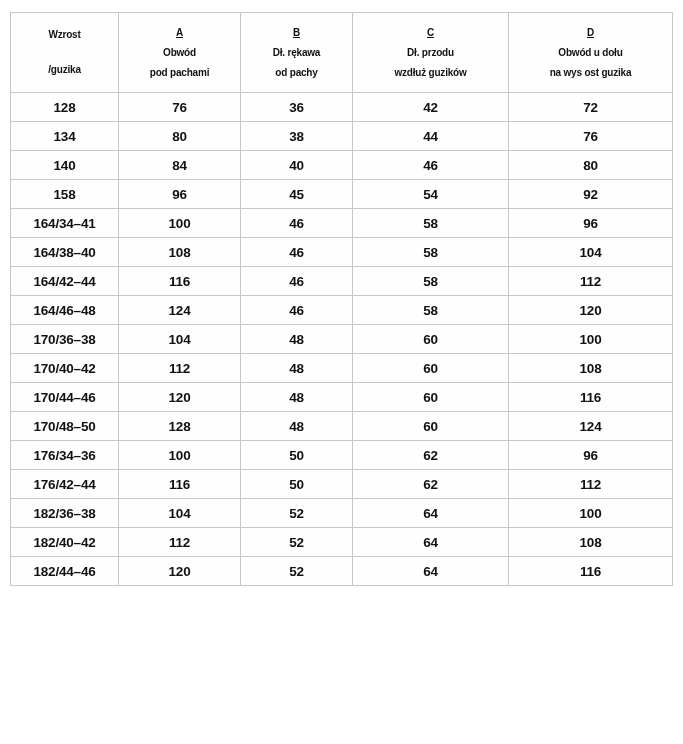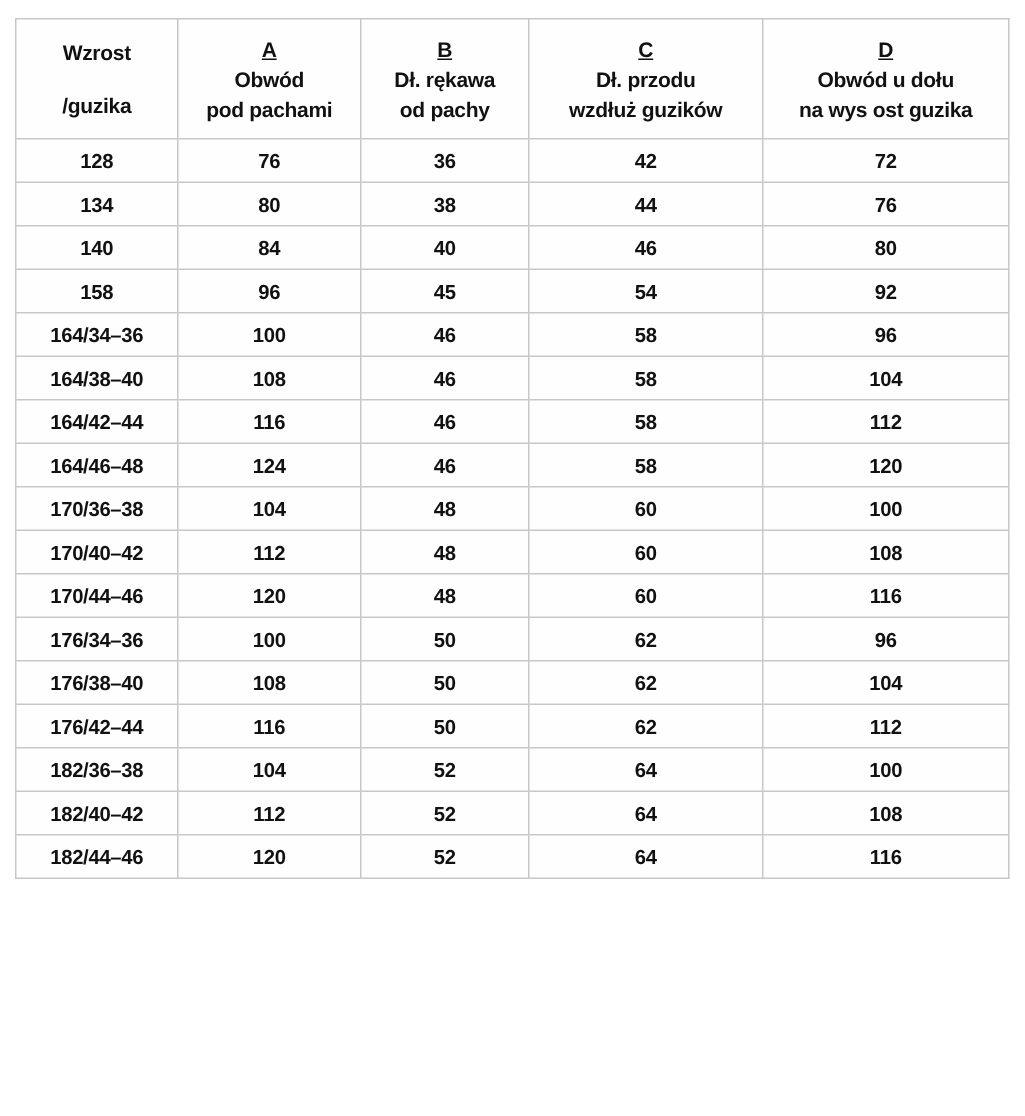--- a/index.html
+++ b/index.html
@@ -29,21 +29,21 @@
     vertical-align: middle;
     padding: 0;
     letter-spacing: -0.2px;
   }
   .size-table td {
     height: 28px;
     font-size: 13.5px;
   }
   .size-table th {
     height: 79px;
-    font-size: 14px;
+    font-size: 10px;
     line-height: 20px;
   }
   .col-letter {
     text-decoration: underline;
   }
   .size-header-line1 {
     margin-bottom: 15px;
   }
 </style>
 </head>
@@ -114,21 +114,21 @@
 
   <tr>
     <td>158</td>
     <td>96</td>
     <td>45</td>
     <td>54</td>
     <td>92</td>
   </tr>
 
   <tr>
-    <td>164/34–36</td>
+    <td>164/34–41</td>
     <td>100</td>
     <td>46</td>
     <td>58</td>
     <td>96</td>
   </tr>
 
   <tr>
     <td>164/38–40</td>
     <td>108</td>
     <td>46</td>
@@ -170,36 +170,36 @@
   </tr>
 
   <tr>
     <td>170/44–46</td>
     <td>120</td>
     <td>48</td>
     <td>60</td>
     <td>116</td>
   </tr>
 
+  <tr>
+    <td>170/48–50</td>
+    <td>128</td>
+    <td>48</td>
+    <td>60</td>
+    <td>124</td>
+  </tr>
 
   <tr>
     <td>176/34–36</td>
     <td>100</td>
     <td>50</td>
     <td>62</td>
     <td>96</td>
   </tr>
 
-  <tr>
-    <td>176/38–40</td>
-    <td>108</td>
-    <td>50</td>
-    <td>62</td>
-    <td>104</td>
-  </tr>
 
   <tr>
     <td>176/42–44</td>
     <td>116</td>
     <td>50</td>
     <td>62</td>
     <td>112</td>
   </tr>
 
 

